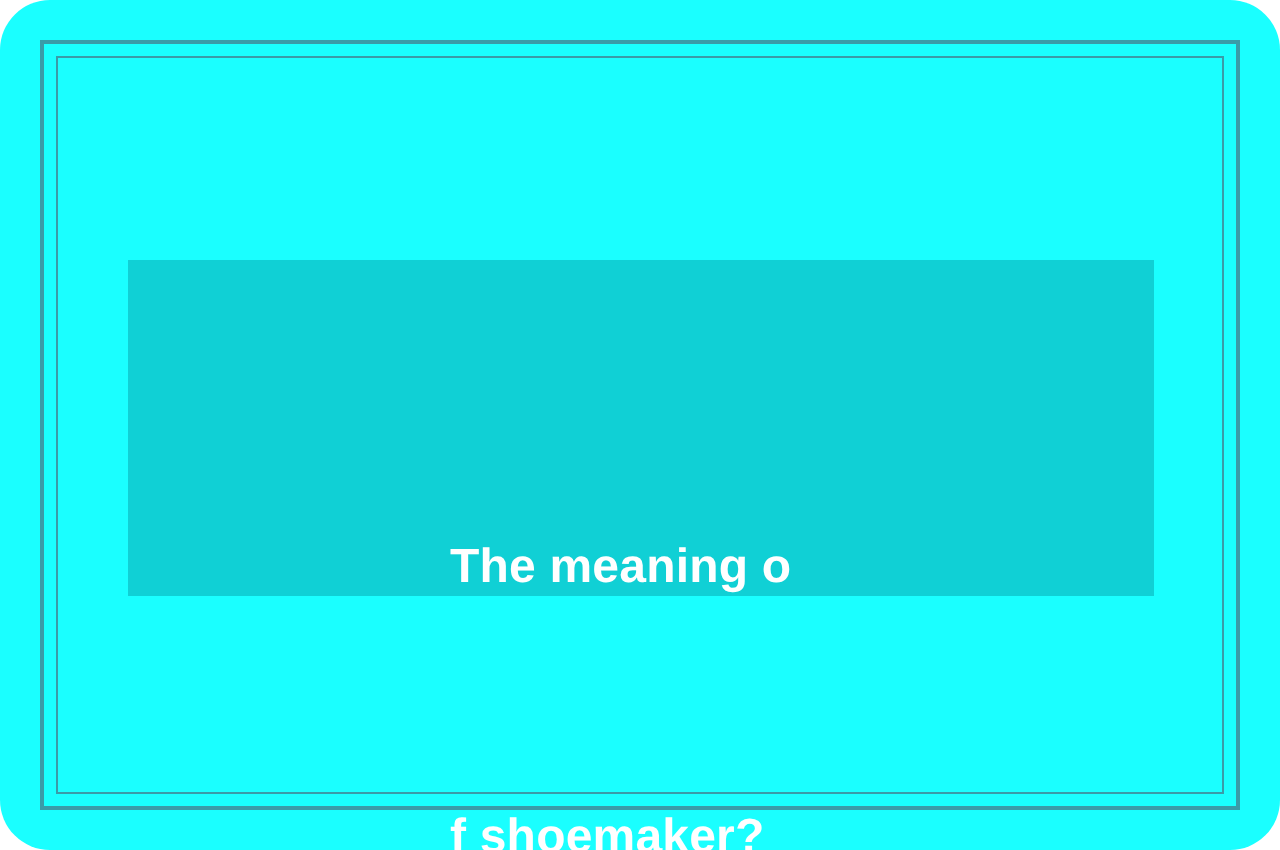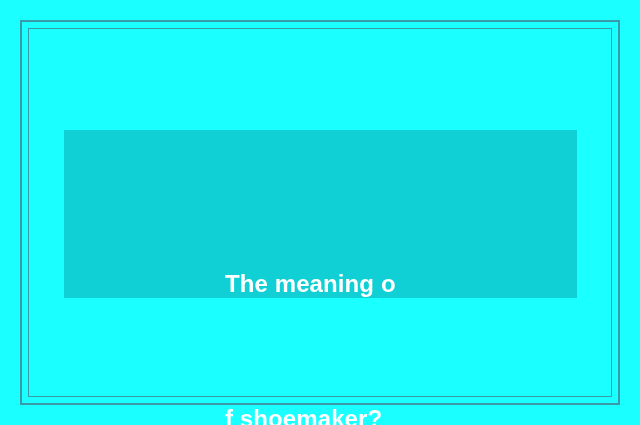--- a/index.html
+++ b/index.html
@@ -66,21 +66,21 @@
     white-space: pre-wrap;
   }
 
   .q-line {
     display: block;
   }
 </style>
 </head>
 <body>
 
-<div id="canvas" style="background: rgb(26, 255, 255);">
+<div id="canvas" style="background: rgb(26, 255, 255); border-radius: 25px;">
 
   <div id="outer-frame" style="border-color: rgb(58, 155, 168);"></div>
   <div id="inner-frame" style="border-color: rgb(58, 155, 168);"></div>
 
   <div id="question-panel" style="background: rgb(16, 208, 213);">
     <div id="question-text" style="color: rgb(255, 255, 255);">
       <span class="q-line">The meaning o</span>
       <span class="q-line">f shoemaker?</span>
     </div>
   </div>

